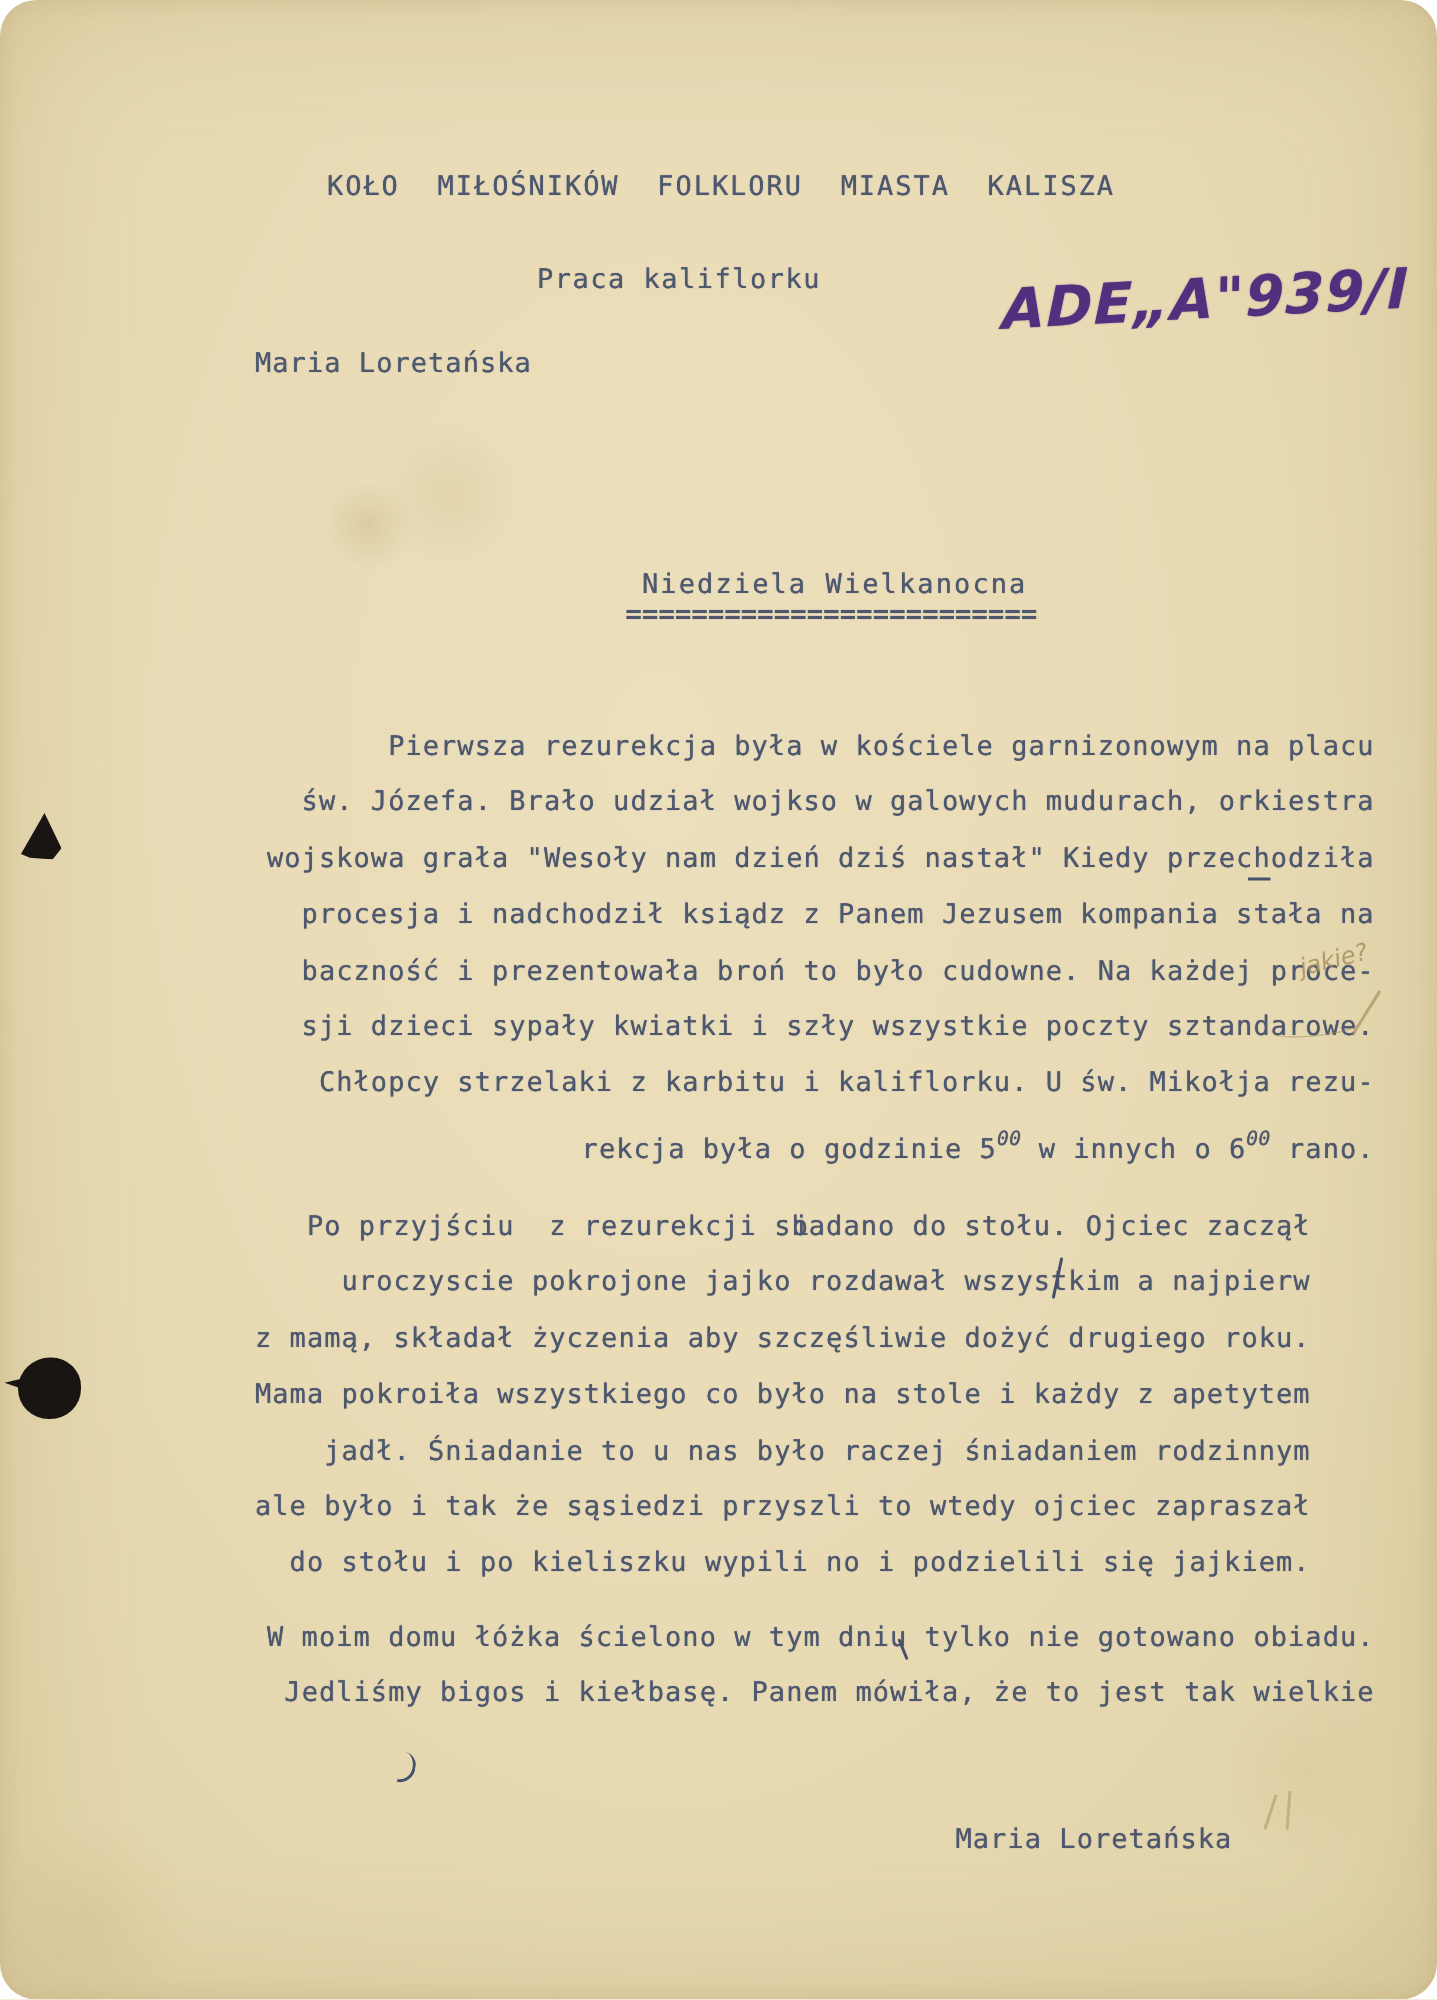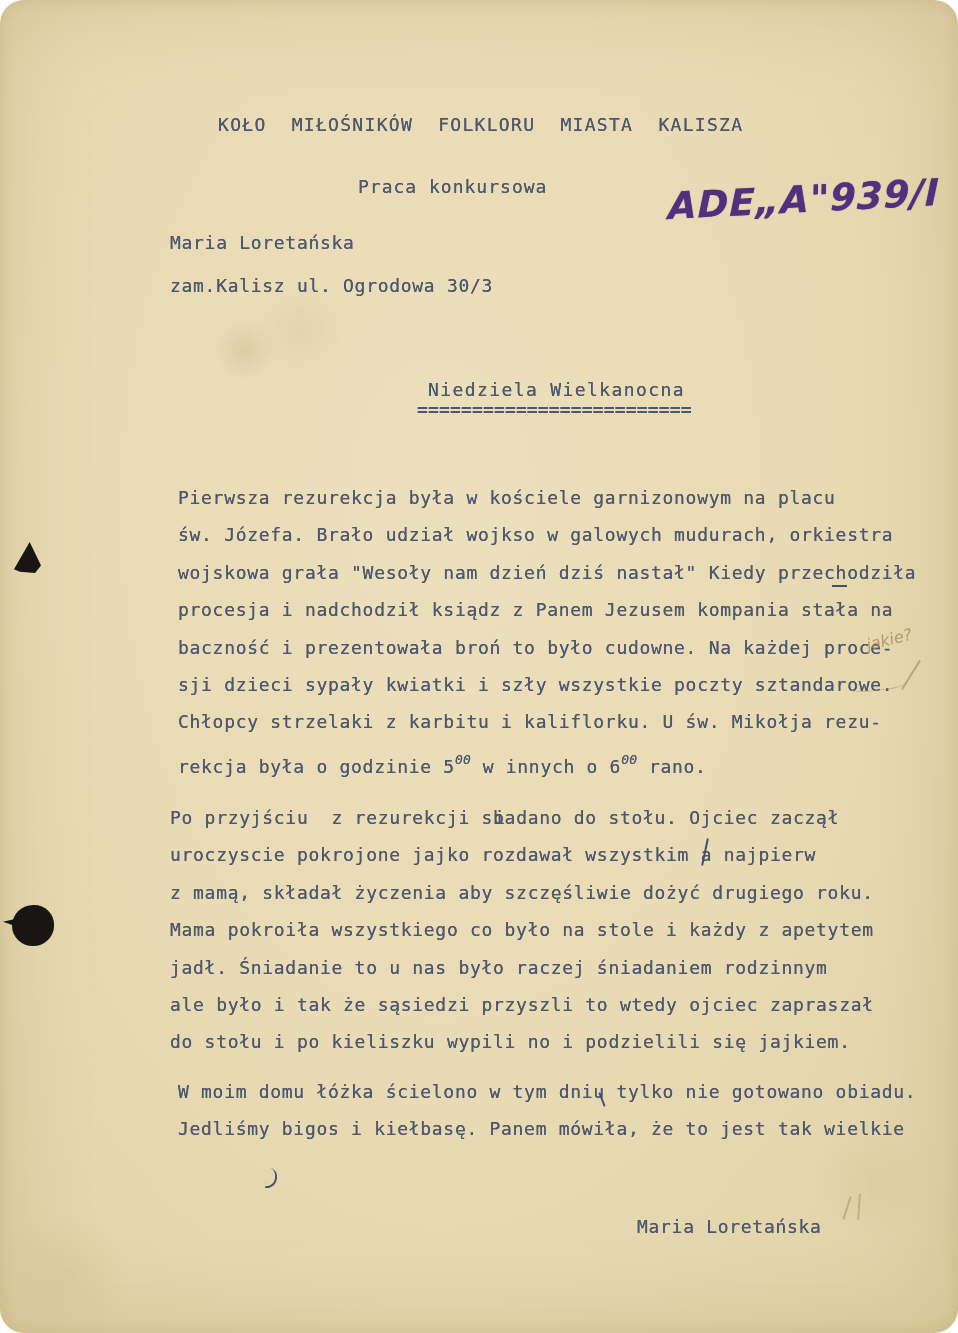--- a/index.html
+++ b/index.html
@@ -22,21 +22,21 @@
   
   .tw{
     position:absolute;
     font-family:"DejaVu Sans Mono","Liberation Mono",monospace;
     font-size:18px;
     letter-spacing:.7px;
     color:#4d576e;
     white-space:pre;
     text-shadow:0 0 .6px rgba(68,78,108,.85);
   }
-  .para{line-height:37.4px;}
+  .para{line-height:37.4px;text-align:right;}
   .line{height:37.4px;}
   #p1{left:178px;top:479px;}
   #p2{left:170px;top:799px;}
   #p3{left:178px;top:1073px;}
   .sup{font-size:13px;vertical-align:9px;letter-spacing:.3px;font-style:italic;}
   .over{position:relative;display:inline-block;}
   .over .over2{position:absolute;left:1px;top:0;}
   .org{left:218px;top:114px;letter-spacing:1.3px;word-spacing:13px;}
   .subtitle{left:358px;top:176px;letter-spacing:1px;}
   .author-name{left:170px;top:232px;}
@@ -78,26 +78,25 @@
   .blot-triangle{left:14px;top:542px;width:27px;height:31px;clip-path:polygon(58% 0, 100% 76%, 78% 100%, 22% 96%, 0 88%);}
   .blot-dot{left:12px;top:905px;width:42px;height:41px;border-radius:52% 48% 50% 50%;}
   .blot-tick{left:3px;top:919px;width:12px;height:7px;clip-path:polygon(0 40%, 100% 0, 100% 100%);}
 </style>
 </head>
 <body>
 
 <div class="page">
 
   <div class="tw org">KOŁO MIŁOŚNIKÓW FOLKLORU MIASTA KALISZA</div>
-  <div class="tw subtitle">Praca konkursowa</div>
+  <div class="tw subtitle">Praca kaliflorku</div>
 
   <div class="ref-code">ADE„A"939/I</div>
 
   <div class="tw author-name">Maria Loretańska</div>
-  <div class="tw author-address">zam.Kalisz ul. Ogrodowa 30/3</div>
 
   <div class="tw doc-title">Niedziela Wielkanocna</div>
   <div class="tw doc-title-underline">=========================</div>
 
   <div id="paragraphs">
       <div class="para tw" id="p1"><div class="line">Pierwsza rezurekcja była w kościele garnizonowym na placu</div><div class="line">św. Józefa. Brało udział wojkso w galowych mudurach, orkiestra</div><div class="line">wojskowa grała "Wesoły nam dzień dziś nastał" Kiedy przechodziła</div><div class="line">procesja i nadchodził ksiądz z Panem Jezusem kompania stała na</div><div class="line">baczność i prezentowała broń to było cudowne. Na każdej proce-</div><div class="line">sji dzieci sypały kwiatki i szły wszystkie poczty sztandarowe.</div><div class="line">Chłopcy strzelaki z karbitu i kaliflorku. U św. Mikołja rezu-</div><div class="line"><span>rekcja była o godzinie 5</span><span class="sup">00</span><span> w innych o 6</span><span class="sup">00</span><span> rano.</span></div></div>
       <div class="para tw" id="p2"><div class="line"><span>Po przyjściu  z rezurekcji s</span><span class="over"><span>b</span><span class="over2">i</span></span><span>adano do stołu. Ojciec zaczął</span></div><div class="line">uroczyscie pokrojone jajko rozdawał wszystkim a najpierw</div><div class="line">z mamą, składał życzenia aby szczęśliwie dożyć drugiego roku.</div><div class="line">Mama pokroiła wszystkiego co było na stole i każdy z apetytem</div><div class="line">jadł. Śniadanie to u nas było raczej śniadaniem rodzinnym</div><div class="line">ale było i tak że sąsiedzi przyszli to wtedy ojciec zapraszał</div><div class="line">do stołu i po kieliszku wypili no i podzielili się jajkiem.</div></div>
       <div class="para tw" id="p3"><div class="line">W moim domu łóżka ścielono w tym dniu tylko nie gotowano obiadu.</div><div class="line">Jedliśmy bigos i kiełbasę. Panem mówiła, że to jest tak wielkie</div></div>
     </div>
 

